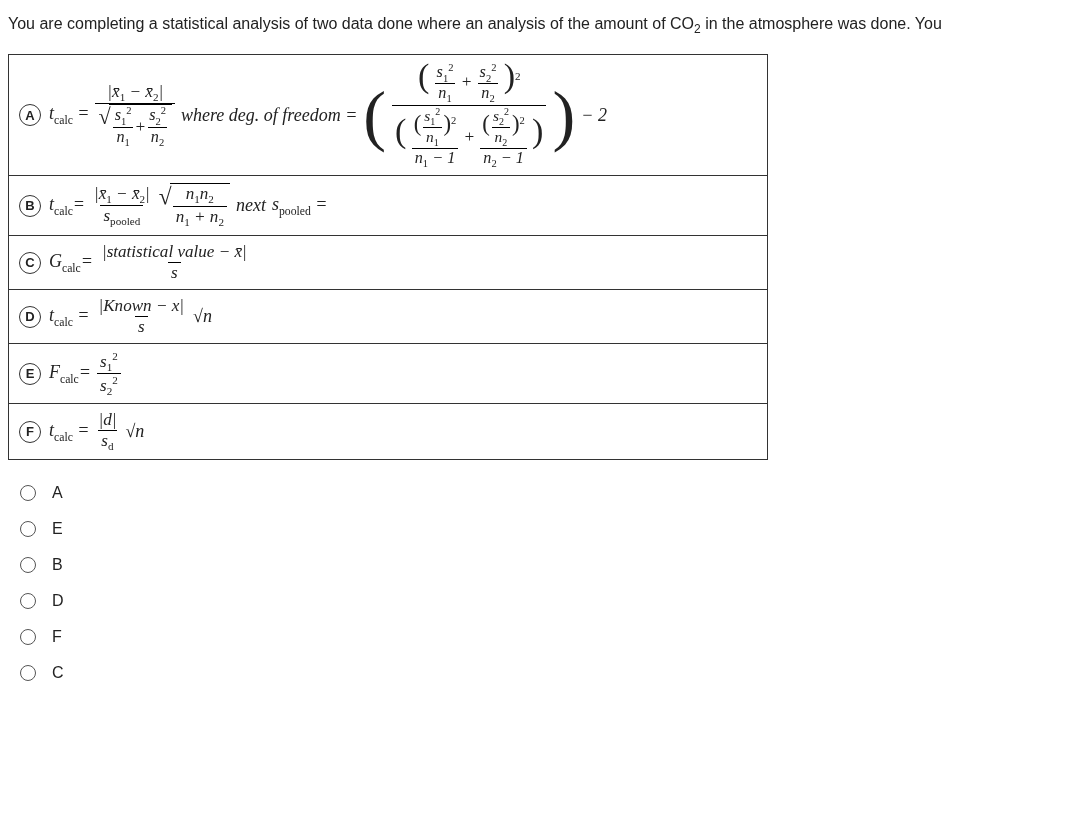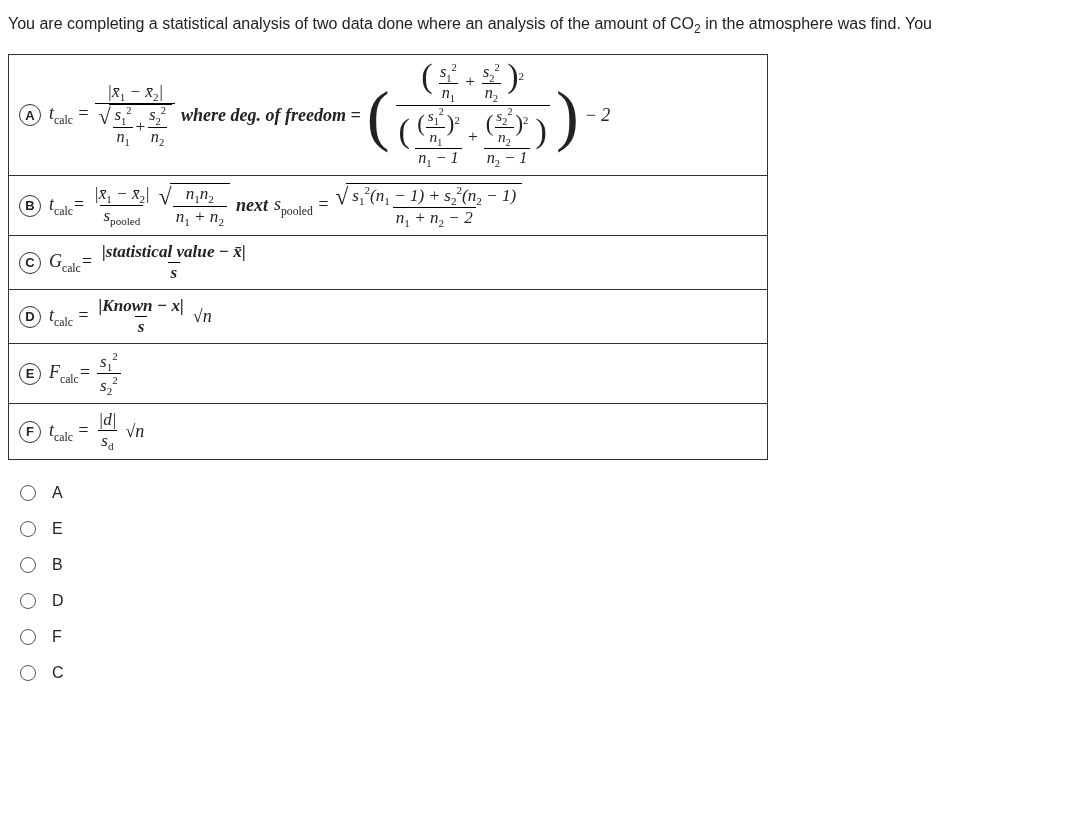--- a/index.html
+++ b/index.html
@@ -109,27 +109,27 @@
     .radio {
       width: 16px;
       height: 16px;
       border: 1.5px solid #555;
       border-radius: 50%;
       flex-shrink: 0;
     }
     .answer-label {
       font-size: 16px;
     }
-    .bold-ital { font-weight: bold; font-style: italic; }
+    .bold-ital { font-weight: normal; font-style: italic; }
   </style>
 </head>
 <body>
 
 <div class="question-text">
-  <span>You are completing a statistical analysis of two data done where an analysis of the amount of CO</span><span class="sub">2</span><span> in the atmosphere was find. You</span>
+  <span>You are completing a statistical analysis of two data done where an analysis of the amount of CO</span><span class="sub">2</span><span> in the atmosphere was done. You</span>
   <br>
 </div>
 
 <div class="options-box">
 
   <div class="opt-row tall">
     <span class="letter-circle">A</span>
     <div class="formula">
       <span><span>t</span><span class="sub2">calc</span> = </span>
       <span class="frac">
@@ -200,28 +200,20 @@
       <span class="sqrt">
           <span class="sqrt-body">
         <span class="frac">
               <span class="num">n<span class="sub2">1</span>n<span class="sub2">2</span></span>
               <span class="den">n<span class="sub2">1</span> + n<span class="sub2">2</span></span>
             </span>
       </span>
         </span>
       <span class="bold-ital">   next   </span>
       <span><span>s</span><span class="sub2">pooled</span> = </span>
-      <span class="sqrt">
-          <span class="sqrt-body">
-        <span class="frac">
-          <span class="num">s<span class="sub2">1</span><span class="sup2">2</span>(n<span class="sub2">1</span> − 1) + s<span class="sub2">2</span><span class="sup2">2</span>(n<span class="sub2">2</span> − 1)</span>
-          <span class="den">n<span class="sub2">1</span> + n<span class="sub2">2</span> − 2</span>
-        </span>
-      </span>
-        </span>
     </div>
   </div>
 
   <div class="opt-row">
     <span class="letter-circle">C</span>
     <div class="formula">
       <span><span>G</span><span class="sub2">calc</span>= </span>
       <span class="frac">
         <span class="num bold-ital">|statistical value − x̄|</span>
         <span class="den bold-ital">s</span>

